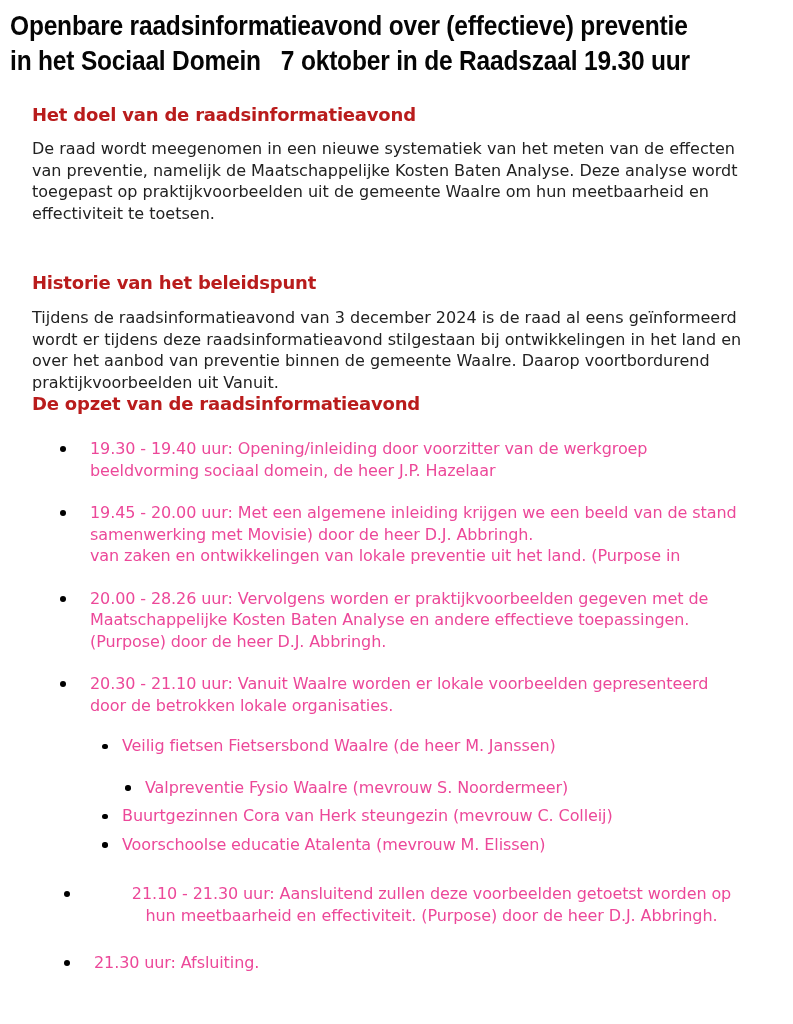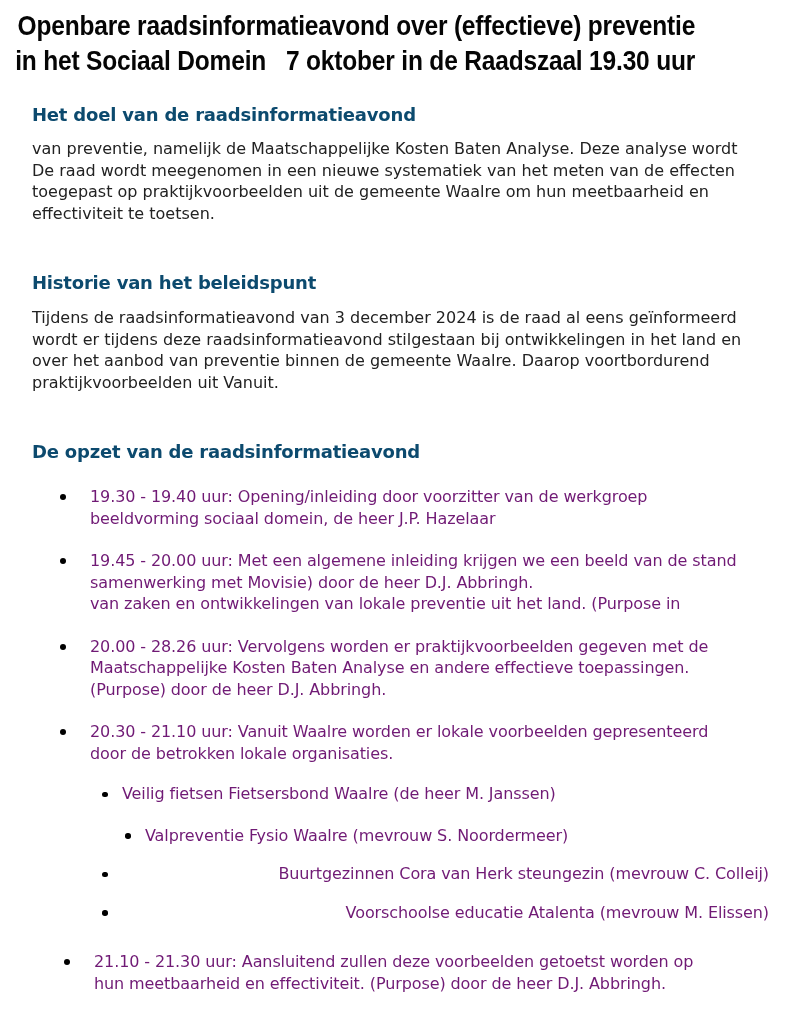--- a/index.html
+++ b/index.html
@@ -1,74 +1,74 @@
 <!DOCTYPE html>
 <html><head>
 <meta charset="utf-8">
 <style>
   html, body { margin:0; padding:0; }
   body {
     width:793px; height:1024px; background:#ffffff; overflow:hidden;
     font-family:"DejaVu Sans", sans-serif; color:#1e1e1e;
   }
   .page { padding-top:8px; filter: blur(0.4px); }
-  .doc-title { margin-left:10px;text-align:right; }
+  .doc-title { margin-left:10px; }
   .title-line {
     font-family:"Liberation Sans", sans-serif; font-weight:700;
     font-size:28px; line-height:35px; color:#050505;
     white-space:pre; transform:scaleX(0.875); transform-origin:0 50%;
     letter-spacing:-0.2px;
   }
   .content { margin-left:32px; margin-right:24px; font-size:16px; line-height:21.5px; }
   h2 {
     margin:0; font-size:18px; line-height:21px; font-weight:700;
-    color:#0c4a6e; letter-spacing:-0.2px;
+    color:#b91c1c; letter-spacing:-0.2px;
     font-family:"DejaVu Sans", sans-serif;
   }
   .h-doel     { margin-top:26px; }
   .h-historie { margin-top:48px; }
-  .h-opzet    { margin-top:48px; }
+  .h-opzet    { }
   .para { margin:0; }
   .p-doel     { margin-top:13px; }
   .p-historie { margin-top:14px; }
   .pline { display:block; white-space:pre; color:#222222; }
   .agenda { margin-top:24px; }
   .item { position:relative; padding-left:58px; }
   .item + .item { margin-top:21px; }
   .item.lvl3 { padding-left:113px; margin-top:20px; }
   .item.lvl2 { padding-left:90px; }
   .item.lvl2-first { margin-top:19px; }
-  .item.lvl2-tight { margin-top:17px;text-align:right; }
-  .item.closing-a { margin-top:28px; padding-left:62px; }
+  .item.lvl2-tight { margin-top:7px; }
+  .item.closing-a { margin-top:28px; padding-left:62px;text-align:center; }
   .item.closing-b { margin-top:26px; padding-left:62px; }
   .dot {
     position:absolute; left:28px; top:8px; width:6px; height:6px;
     border-radius:50%; background:#000000;
   }
   .lvl2 .dot { left:70px; width:5.5px; height:5.5px; top:8.5px; }
   .lvl3 .dot { left:93px; width:5.5px; height:5.5px; top:8.5px; }
   .closing-a .dot, .closing-b .dot { left:32px; }
-  .aline { white-space:pre; letter-spacing:-0.1px; color:#701a75; }
+  .aline { white-space:pre; letter-spacing:-0.1px; color:#ec4899; }
 </style>
 </head>
 <body>
 
 <div class="page">
 
   <header class="doc-title">
     <div class="title-line">Openbare raadsinformatieavond over (effectieve) preventie</div>
     <div class="title-line">in het Sociaal Domein   7 oktober in de Raadszaal 19.30 uur</div>
   </header>
 
   <main class="content">
 
     <h2 class="h-doel">Het doel van de raadsinformatieavond</h2>
     <p class="para p-doel">
+      <span class="pline">De raad wordt meegenomen in een nieuwe systematiek van het meten van de effecten</span>
       <span class="pline">van preventie, namelijk de Maatschappelijke Kosten Baten Analyse. Deze analyse wordt</span>
-      <span class="pline">De raad wordt meegenomen in een nieuwe systematiek van het meten van de effecten</span>
       <span class="pline">toegepast op praktijkvoorbeelden uit de gemeente Waalre om hun meetbaarheid en</span>
       <span class="pline">effectiviteit te toetsen.</span>
     </p>
 
     <h2 class="h-historie">Historie van het beleidspunt</h2>
     <p class="para p-historie">
       <span class="pline">Tijdens de raadsinformatieavond van 3 december 2024 is de raad al eens geïnformeerd</span>
       <span class="pline">wordt er tijdens deze raadsinformatieavond stilgestaan bij ontwikkelingen in het land en</span>
       <span class="pline">over het aanbod van preventie binnen de gemeente Waalre. Daarop voortbordurend</span>
       <span class="pline">praktijkvoorbeelden uit Vanuit.</span>

